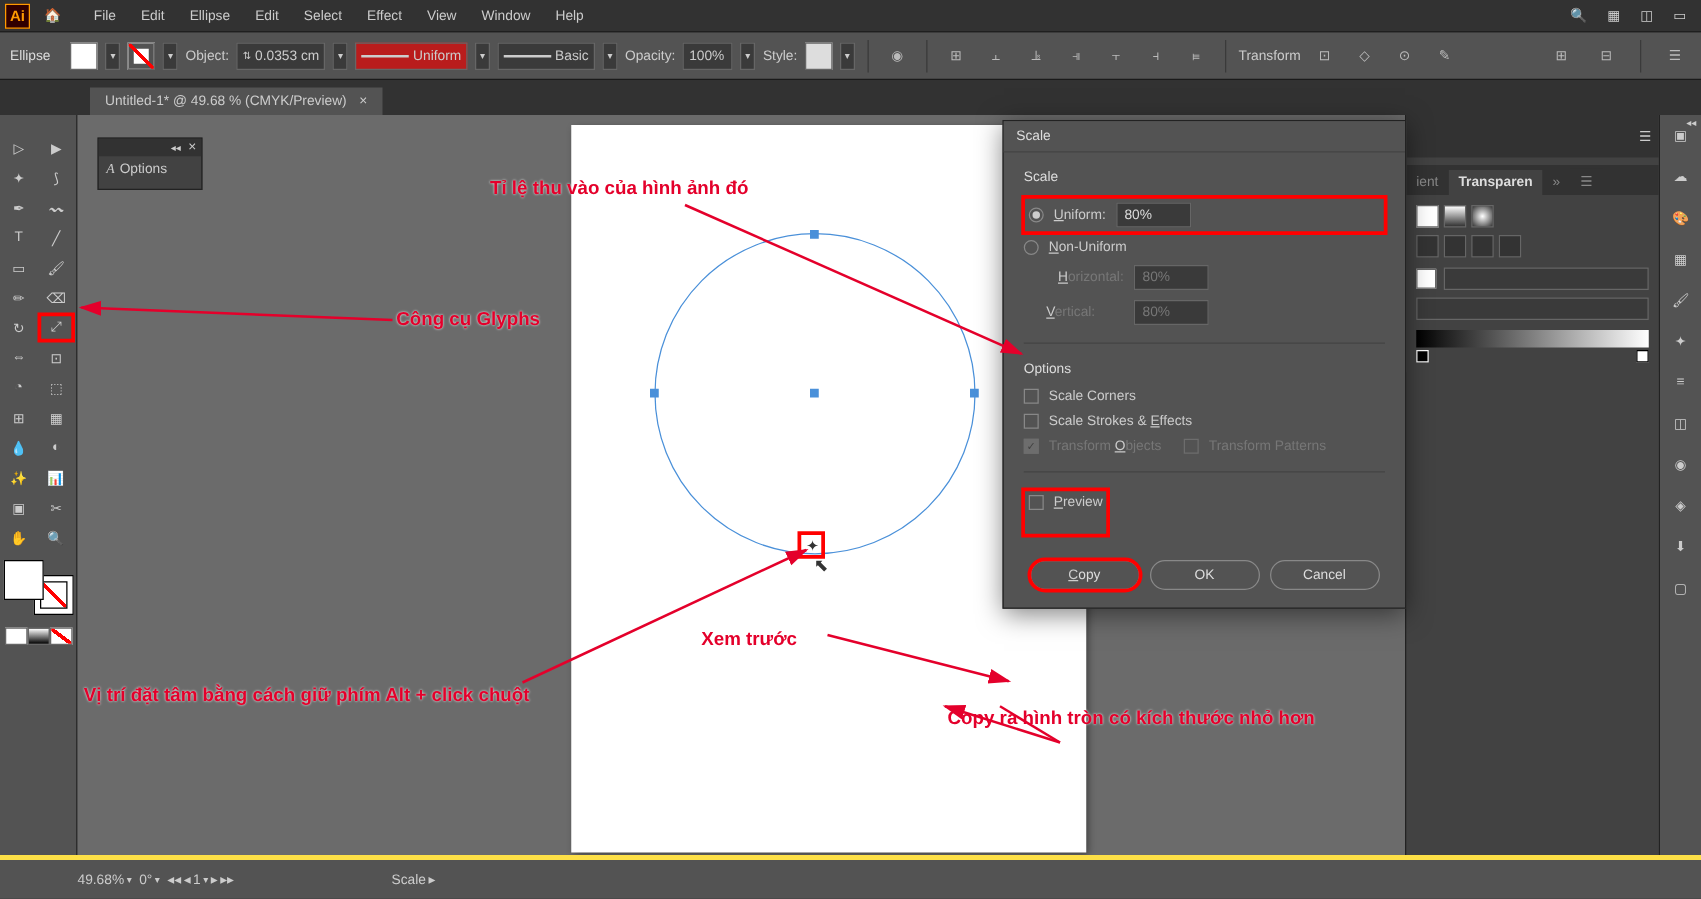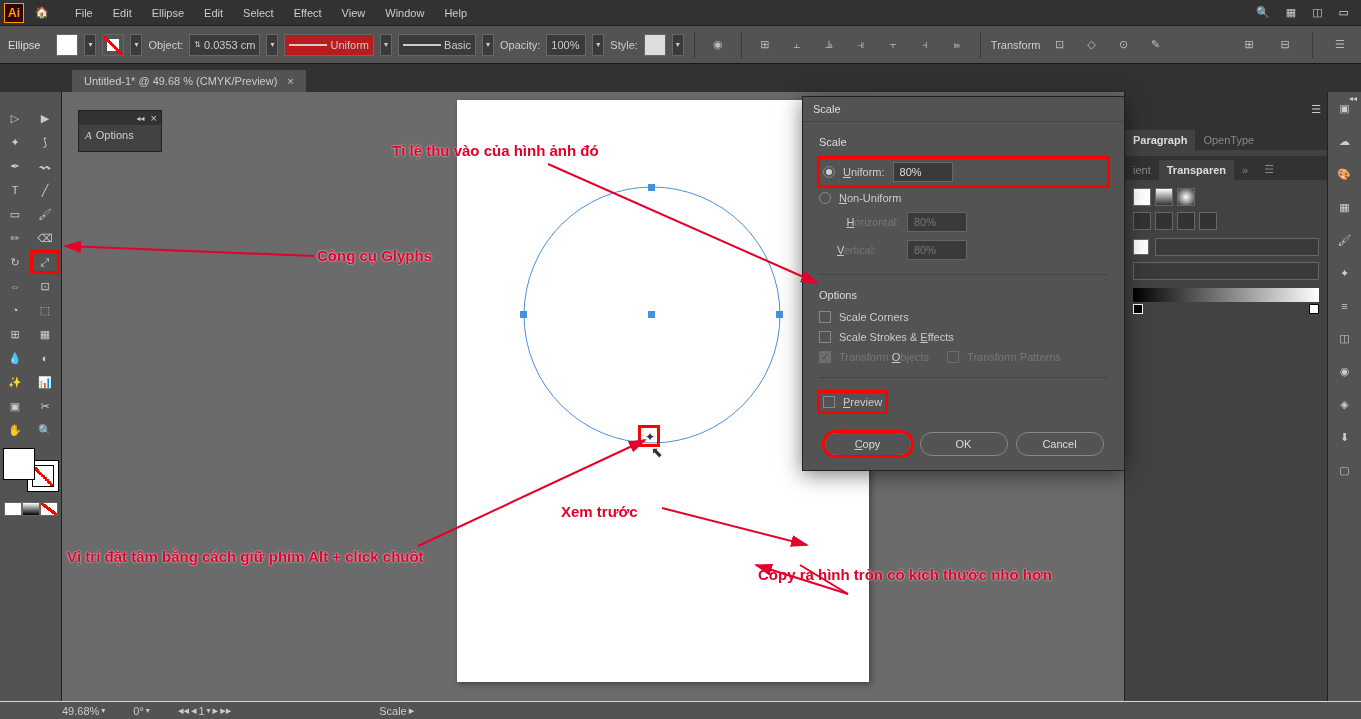--- a/index.html
+++ b/index.html
@@ -35,21 +35,21 @@
 .right-panels{width:237px;background:#535353;display:flex}
 .panel-col{flex:1;background:#424242;border-left:1px solid #222}
 .panel-strip{width:34px;background:#535353;display:flex;flex-direction:column;gap:20px;padding-top:10px;align-items:center;border-left:1px solid #222}
 .panel-tabs{display:flex;background:#323232;height:24px;align-items:end}
 .ptab{padding:4px 8px;background:#323232;color:#888}
 .ptab.active{background:#424242;color:#ddd;font-weight:bold}
 .panel-body{padding:8px;background:#424242}
 .swatch-row{display:flex;gap:4px;margin-bottom:6px}
 .mini-sw{width:18px;height:18px;border:1px solid #666;background:#333}
 .grad-bar{width:100%;height:14px;background:linear-gradient(to right,#000,#fff);margin-top:8px}
-.statusbar{position:absolute;bottom:0;left:0;right:0;height:18px;background:#535353;display:flex;align-items:center;padding-left:62px;gap:28px;border-top:1px solid #fde047}
+.statusbar{position:absolute;bottom:0;left:0;right:0;height:35px;background:#535353;display:flex;align-items:center;padding-left:62px;gap:6px;border-top:4px solid #fde047}
 .sb-field{display:flex;align-items:center;gap:2px}
 .glyphs-panel{position:absolute;left:78px;top:110px;width:84px;height:42px;background:#424242;border:1px solid #222}
 .glyphs-panel .hdr{height:14px;background:#323232;display:flex;justify-content:end;padding:0 4px;align-items:center;gap:6px}
 .glyphs-panel .body{padding:4px 6px;display:flex;align-items:center;gap:4px}
 .dialog{position:absolute;left:802px;top:96px;width:323px;background:#535353;border:1px solid #222;box-shadow:0 4px 20px rgba(0,0,0,0.5)}
 .dialog-title{background:#535353;padding:6px 10px;color:#ddd;border-bottom:1px solid #444}
 .dialog-body{padding:14px 16px}
 .dlg-section-title{color:#ddd;margin-bottom:10px}
 .dlg-row{display:flex;align-items:center;gap:8px;margin-bottom:8px}
 .radio{width:12px;height:12px;border-radius:50%;border:1px solid #888;display:flex;align-items:center;justify-content:center}
@@ -239,24 +239,20 @@
       </div>
       <div style="position:absolute;left:194px;top:344px;font-size:14px;color:#333">⬉</div>
     </div>
   </div>
 
   <div class="right-panels">
     <div class="panel-col">
       <div style="height:34px;background:#323232;display:flex;align-items:center;justify-content:end;padding-right:6px">
           <span>☰</span>
         </div>
-      <div class="panel-tabs">
-        <div class="ptab active">Paragraph</div>
-        <div class="ptab">OpenType</div>
-      </div>
       <div class="panel-tabs" style="margin-top:6px">
         <div class="ptab">ient</div>
         <div class="ptab active">Transparen</div>
         <div class="ptab">»</div>
         <div class="ptab">☰</div>
       </div>
       <div class="panel-body">
         <div class="swatch-row">
           <div class="mini-sw" style="background:#fff"></div>
           <div class="mini-sw" style="background:linear-gradient(#fff,#333)"></div>
@@ -344,21 +340,21 @@
         <span class="dlg-label">Scale Strokes &amp; <span class="underline">E</span>ffects</span>
       </div>
     <div class="dlg-row">
         <div class="checkbox checked" style="opacity:0.5"></div>
         <span class="dlg-label dim">Transform <span class="underline">O</span>bjects</span>
       <div class="checkbox" style="opacity:0.5;margin-left:10px"></div>
         <span class="dlg-label dim">Transform Patterns</span>
       </div>
     <div style="height:1px;background:#444;margin:14px 0"></div>
     <div class="red-highlight" style="display:inline-flex;padding:4px">
-      <div class="dlg-row" style="margin-bottom:0">
+      <div class="dlg-row" style="margin-bottom:16px">
         <div class="checkbox"></div>
         <span class="dlg-label"><span class="underline">P</span>review</span>
       </div>
     </div>
     <div class="dlg-buttons">
       <div class="red-highlight" style="border-radius:14px">
           <div class="dlg-btn"><span class="underline">C</span>opy</div>
         </div>
       <div class="dlg-btn">OK</div>
       <div class="dlg-btn">Cancel</div>

